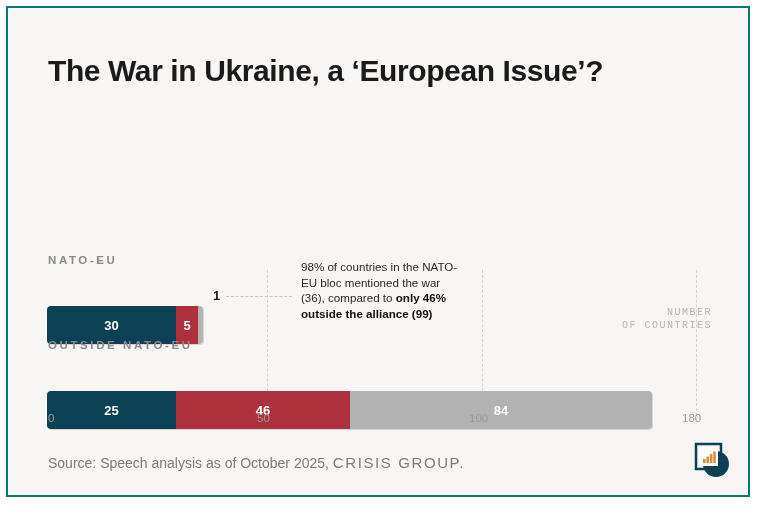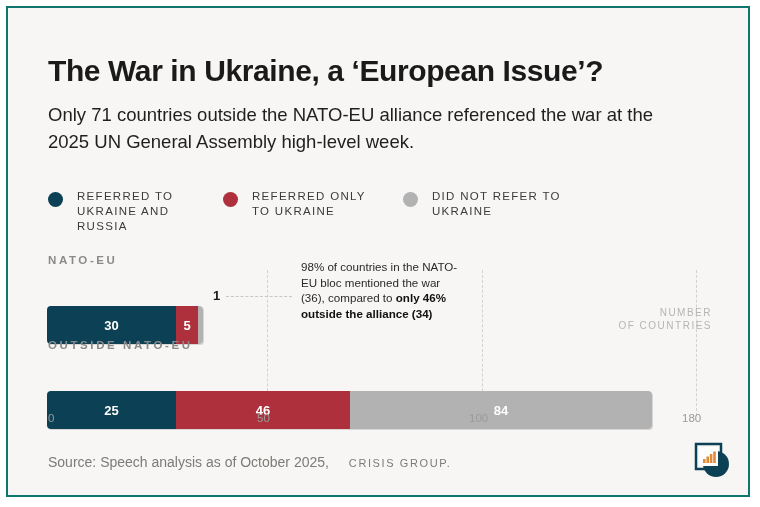--- a/index.html
+++ b/index.html
@@ -91,61 +91,46 @@
 
   .annot{
     position:absolute;left:293px;top:251px;width:160px;
     font-size:11.6px;color:#2a2a2a;line-height:15.5px;
   }
   .annot b{font-weight:bold;color:#111111;}
 
   .axis-title{
     position:absolute;right:40px;top:298px;
     text-align:right;font-size:10px;color:#b6b5b2;
-    letter-spacing:1.5px;line-height:13px;text-transform:uppercase;
+    letter-spacing:1.5px;line-height:13px;text-transform:uppercase;font-family:Liberation Mono, monospace;
   }
 
   .tick{
     position:absolute;top:404px;
     font-size:11.5px;color:#9b9a97;
   }
 
   .source{
     position:absolute;left:40px;top:446px;
     font-size:14px;color:#7c7b78;white-space:nowrap;
   }
   .source .brand{
-    font-size:11px;letter-spacing:1.6px;text-transform:uppercase;color:#7c7b78;margin-left:16px;
+    font-size:15px;letter-spacing:1.6px;text-transform:uppercase;color:#7c7b78;
   }
 
   .logo{position:absolute;left:686px;top:434px;width:36px;height:36px;}
 </style>
 </head>
 <body>
 
 <div class="frame">
  <div class="inner">
 
   <div class="title">The War in Ukraine, a ‘European Issue’?</div>
-  <div class="subtitle">Only 71 countries outside the NATO-EU alliance referenced the war at the 2025 UN General Assembly high-level week.</div>
 
-  <div class="legend">
-    <div class="leg-item" id="leg0">
-      <span class="leg-dot" style="background:#0c4054"></span>
-      <span class="leg-text">Referred to Ukraine and Russia</span>
-    </div>
-    <div class="leg-item" id="leg1">
-      <span class="leg-dot" style="background:#ad303c"></span>
-      <span class="leg-text">Referred only to Ukraine</span>
-    </div>
-    <div class="leg-item" id="leg2">
-      <span class="leg-dot" style="background:#b2b2b2"></span>
-      <span class="leg-text">Did not refer to Ukraine</span>
-    </div>
-  </div>
 
   <div class="chart">
 
     <div class="grid-line" style="left:259px"></div>
     <div class="grid-line" style="left:474px"></div>
     <div class="grid-line" style="left:688px"></div>
 
     <div class="row-label" id="lbl-nato">NATO-EU</div>
     <div class="bar" id="bar-nato">
       <div class="seg teal" style="width:129px">30</div>
@@ -153,21 +138,21 @@
       <div class="seg gray" style="width:5px"></div>
     </div>
     <div class="outside-val" id="out-nato-1">1</div>
     <div class="leader"></div>
 
     <div class="annot">
       <span>98% of countries in the</span>
       <span>NATO-EU bloc mentioned</span>
       <span>the war (36), compared to</span>
       <b>only 46% outside the</b>
-      <b>alliance (34)</b>
+      <b>alliance (99)</b>
     </div>
 
     <div class="axis-title">
       <div>Number</div>
       <div>of countries</div>
     </div>
 
     <div class="row-label" id="lbl-out">Outside NATO-EU</div>
     <div class="bar" id="bar-out">
       <div class="seg teal" style="width:129px">25</div>

